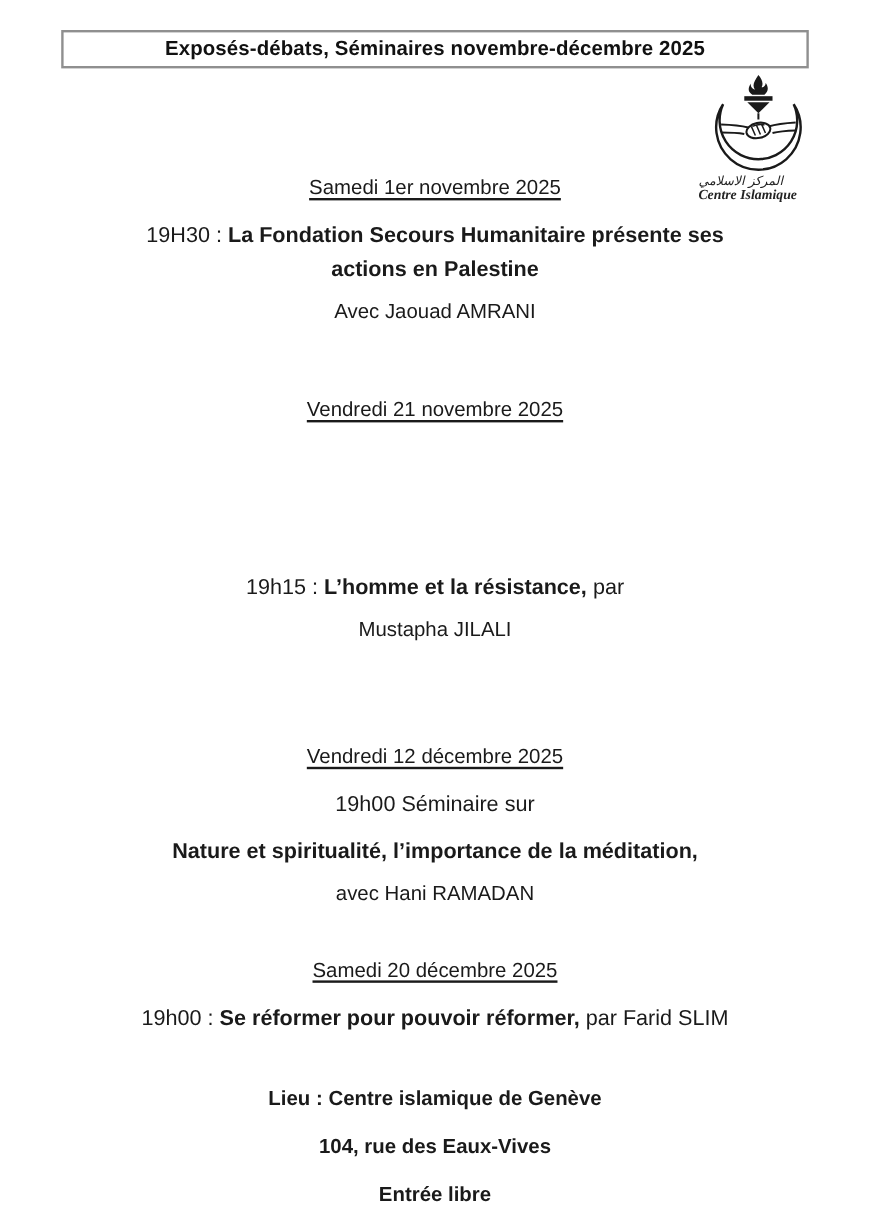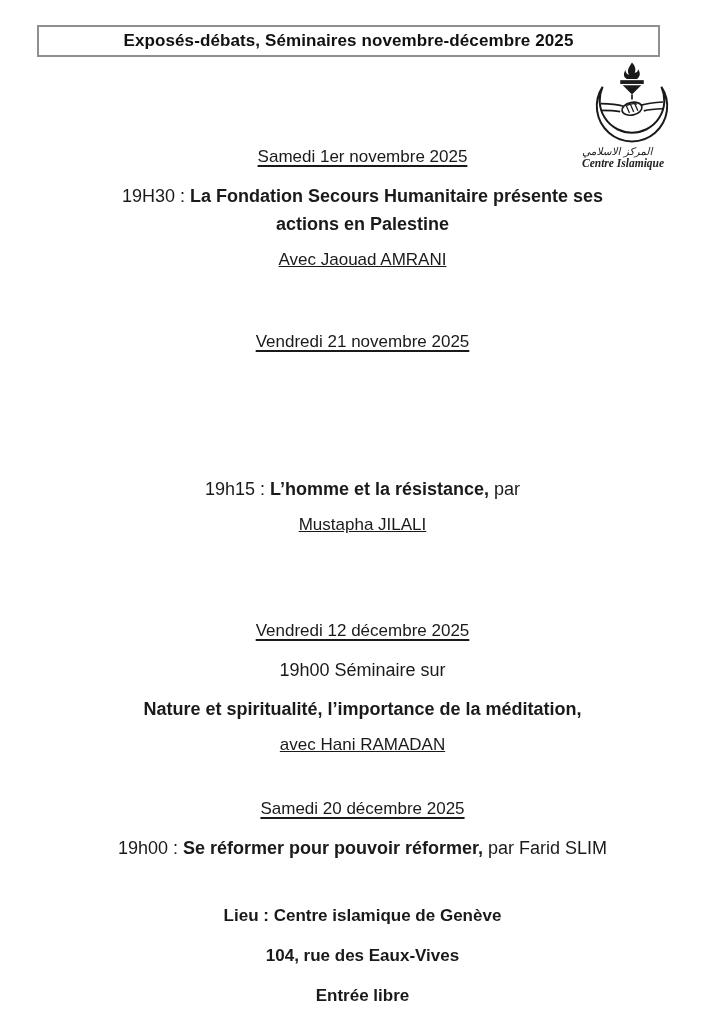--- a/index.html
+++ b/index.html
@@ -1,21 +1,21 @@
 <!DOCTYPE html>
 <html lang="fr"><head>
 <meta charset="utf-8">
 <style>
   html,body{margin:0;padding:0;background:#ffffff;}
   .page{
     position:relative;width:725px;height:1024px;background:#ffffff;
     color:#1a1a1a;font-family:"Liberation Sans",sans-serif;overflow:hidden;
   }
   .title-box{
-    position:absolute;left:37px;top:25px;width:623px;height:32px;
+    position:absolute;left:51px;top:25px;width:623px;height:32px;
     box-sizing:border-box;border:2px solid #8f8f8f;
     display:flex;align-items:center;justify-content:center;
     font-weight:700;font-size:17px;color:#111111;letter-spacing:.1px;
   }
   .logo{
     position:absolute;left:582px;top:60px;width:100px;text-align:left;line-height:1;font-style:italic;
   }
   .logo svg{display:block;margin:0 auto;}
   .logo-arabic{
     font-family:"DejaVu Sans",sans-serif;font-size:10.5px;line-height:12px;
@@ -26,21 +26,21 @@
     line-height:13px;color:#222;
   }
   .event{position:absolute;left:42px;width:641px;text-align:center;}
   .event-date{
     margin:0 0 14px;font-size:17px;font-weight:400;line-height:22px;
     text-decoration:underline;text-decoration-thickness:1.5px;text-underline-offset:3px;
   }
   .event-line{margin:0 0 11px;font-size:18px;font-weight:400;line-height:28px;}
   .event-line strong{font-weight:700;}
   .reg{font-weight:400;}
-  .speaker{margin:0;font-size:17px;font-weight:400;line-height:22px;text-decoration:underline;}
+  .speaker{margin:0;font-size:17px;font-weight:400;line-height:22px;}
   .footer{position:absolute;left:42px;top:905px;width:641px;text-align:center;}
   .footer-line{margin:0 0 18px;font-size:17px;font-weight:700;line-height:22px;}
 </style>
 </head>
 <body>
 
 <div class="page">
 
   <div class="title-box">Exposés-débats, Séminaires novembre-décembre 2025</div>
 

